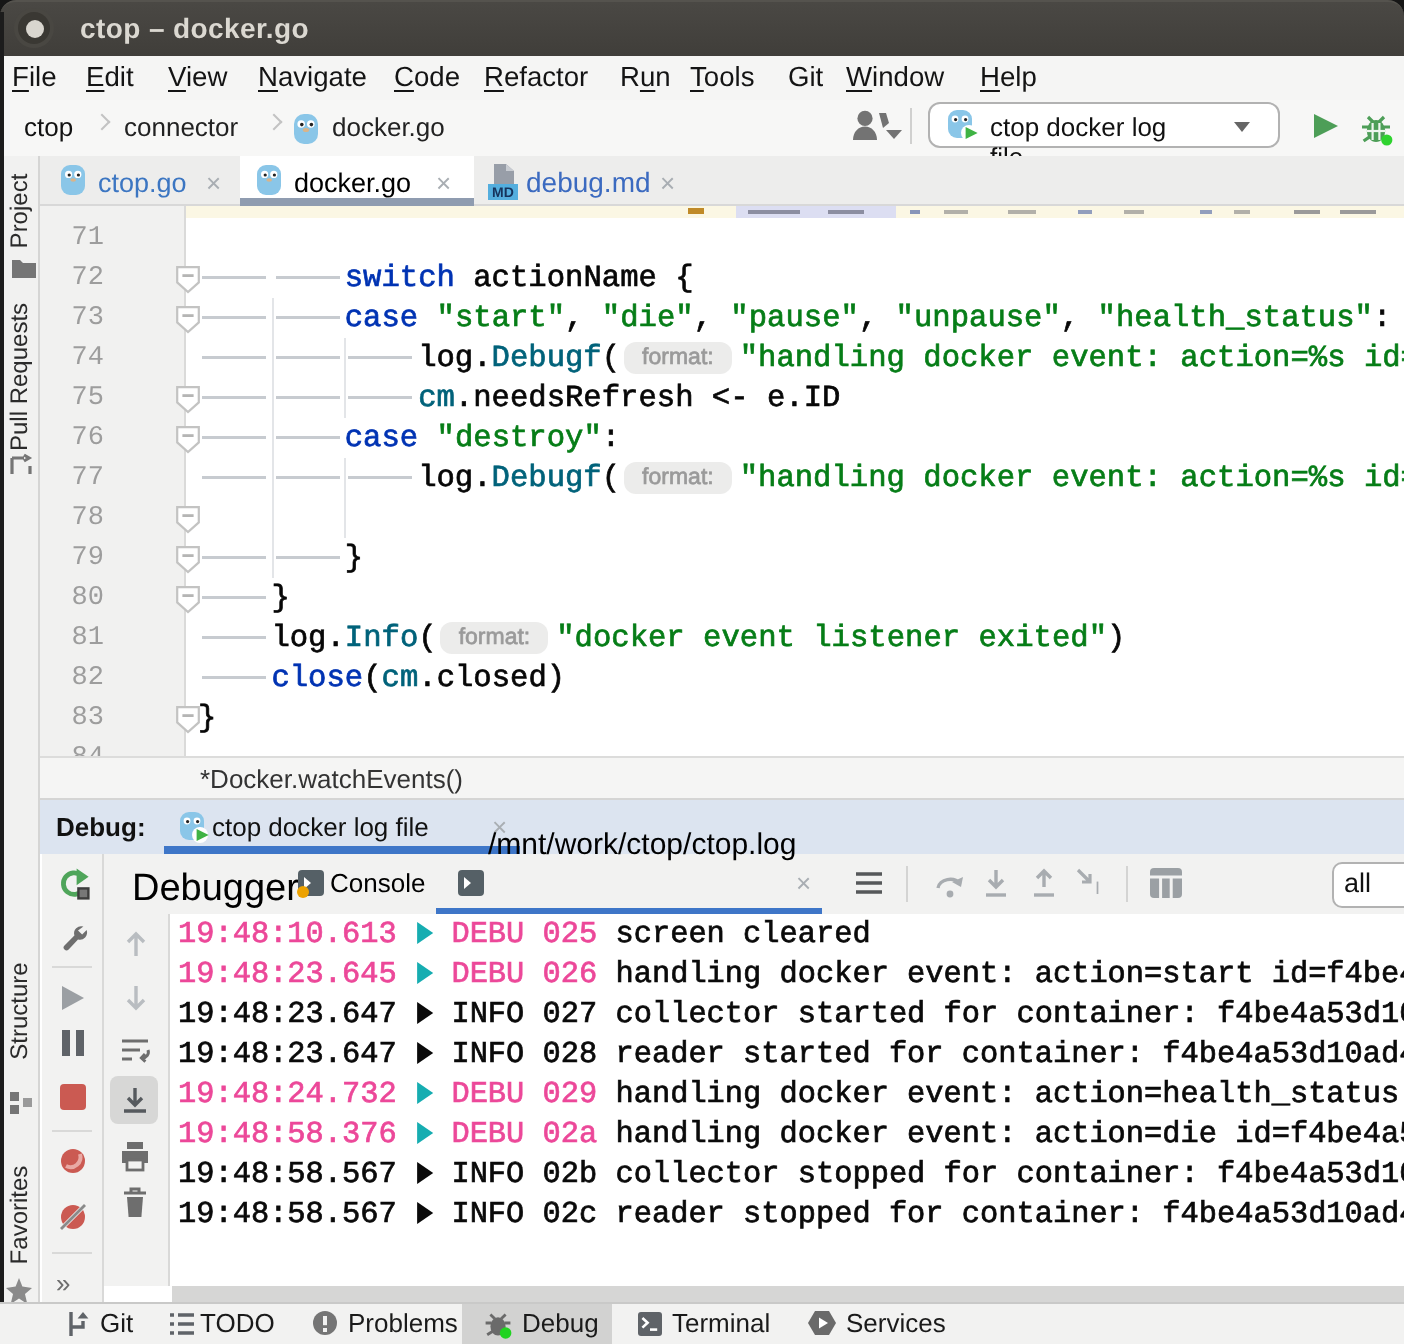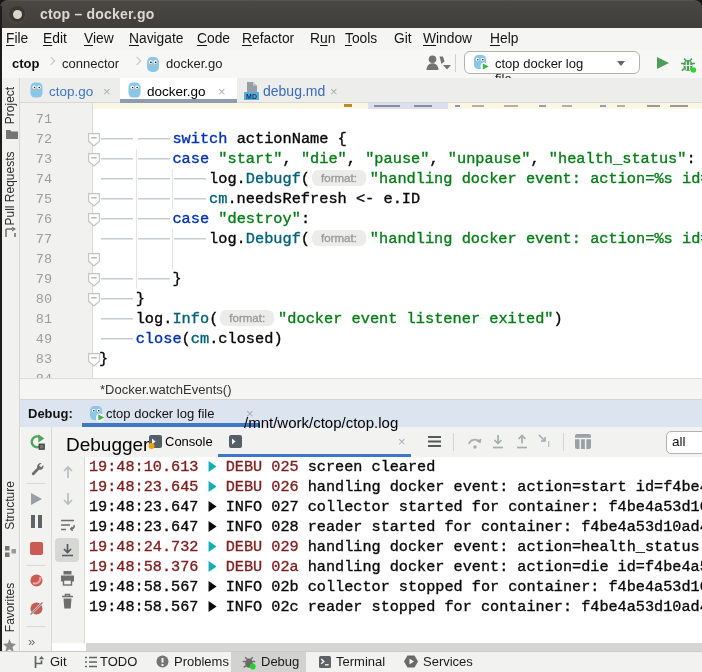--- a/index.html
+++ b/index.html
@@ -42,21 +42,21 @@
 #dbgrow{left:52px;top:427px;width:650px;height:30px;background:#f2f2f1;font-size:13px;color:#222}
 #logul{left:218px;top:454px;width:193px;height:3px;background:#3e76c8}
 
 #strip{left:0;top:78px;width:20px;height:573px;background:#f1f1f0;border-right:1px solid #d5d5d4}
 .vtext{position:absolute;transform:rotate(-90deg);transform-origin:center;font-size:12px;color:#2b2b2b;white-space:nowrap;text-align:center}
 #dbgleft{left:21px;top:427px;width:31px;height:224px;background:#f2f2f1;border-right:1px solid #d9d9d8}
 #conleft{left:52px;top:457px;width:33px;height:186px;background:#f2f2f1;border-right:1px solid #d9d9d8}
 
 #log{left:86px;top:457px;width:616px;height:186px;background:#fff;overflow:hidden}
 .logln{position:absolute;left:3px;font-family:"Liberation Mono",monospace;font-size:15.2px;line-height:20px;white-space:pre;color:#0a0a0a;-webkit-text-stroke:0.35px}
-.t{color:#7f1d1d}
+.t{color:#ec4899}
 .tri{display:inline-block;width:9.12px;height:11px;vertical-align:-1px;background:currentColor;clip-path:polygon(12% 0,100% 50%,12% 100%)}
 
 #scrollband{left:86px;top:643px;width:616px;height:8px;background:#d6d6d5}
 
 #statusbar{left:0;top:651px;width:702px;height:21px;background:#f2f2f1;border-top:1px solid #c9c9c8;font-size:13px;color:#1a1a1a}
 .icon{position:absolute}
 </style>
 </head>
 <body>
 <div id="root">
@@ -75,21 +75,21 @@
     <span style="left:197px"><u>C</u>ode</span>
     <span style="left:242px"><u>R</u>efactor</span>
     <span style="left:310px">R<u>u</u>n</span>
     <span style="left:345px"><u>T</u>ools</span>
     <span style="left:394px">Git</span>
     <span style="left:423px"><u>W</u>indow</span>
     <span style="left:490px"><u>H</u>elp</span>
   </div>
 
   <div id="toolbar" class="abs">
-    <span class="abs" style="left:12px;top:6px;font-weight:700;color:#111">ctop</span>
+    <span class="abs" style="left:12px;top:6px;font-weight:400;color:#111">ctop</span>
     <div class="abs" style="left:48px;top:8px;width:6px;height:6px;border-top:1.5px solid #c3c3c3;border-right:1.5px solid #c3c3c3;transform:rotate(45deg)"></div>
     <span class="abs" style="left:62px;top:6px">connector</span>
     <div class="abs" style="left:134px;top:8px;width:6px;height:6px;border-top:1.5px solid #c3c3c3;border-right:1.5px solid #c3c3c3;transform:rotate(45deg)"></div>
     <svg class="icon" style="left:146px;top:6px" width="14" height="17" viewBox="0 0 14 17">
         <rect x="1" y="1" width="12" height="15" rx="5" fill="#8ac6e8"></rect>
         <circle cx="4.6" cy="6" r="1.9" fill="#fff"></circle>
         <circle cx="9.4" cy="6" r="1.9" fill="#fff"></circle>
         <circle cx="4.9" cy="6.3" r=".9" fill="#222"></circle>
         <circle cx="9.7" cy="6.3" r=".9" fill="#222"></circle>
         <ellipse cx="7" cy="9" rx="1.6" ry="1" fill="#d9b48a"></ellipse>
@@ -196,21 +196,21 @@
     <div class="ln" style="left:20px;top:132px">72</div>
     <div class="ln" style="left:20px;top:152px">73</div>
     <div class="ln" style="left:20px;top:172px">74</div>
     <div class="ln" style="left:20px;top:192px">75</div>
     <div class="ln" style="left:20px;top:212px">76</div>
     <div class="ln" style="left:20px;top:232px">77</div>
     <div class="ln" style="left:20px;top:252px">78</div>
     <div class="ln" style="left:20px;top:272px">79</div>
     <div class="ln" style="left:20px;top:292px">80</div>
     <div class="ln" style="left:20px;top:312px">81</div>
-    <div class="ln" style="left:20px;top:332px">49</div>
+    <div class="ln" style="left:20px;top:332px">82</div>
     <div class="ln" style="left:20px;top:352px">83</div>
     <div class="ln" style="left:20px;top:372px">84</div>
     <svg class="pin" style="left:88px;top:133px" width="12" height="14" viewBox="0 0 12 14">
         <path d="M0.6 0.6 h10.8 v7.6 L6 13 L0.6 8.2 z" fill="#fff" stroke="#c3c3c2" stroke-width="1.1"></path>
         <path d="M3.2 4.8 h5.6" stroke="#b5b5b4" stroke-width="1.4"></path>
       </svg>
     <svg class="pin" style="left:88px;top:153px" width="12" height="14" viewBox="0 0 12 14">
         <path d="M0.6 0.6 h10.8 v7.6 L6 13 L0.6 8.2 z" fill="#fff" stroke="#c3c3c2" stroke-width="1.1"></path>
         <path d="M3.2 4.8 h5.6" stroke="#b5b5b4" stroke-width="1.4"></path>
       </svg>

